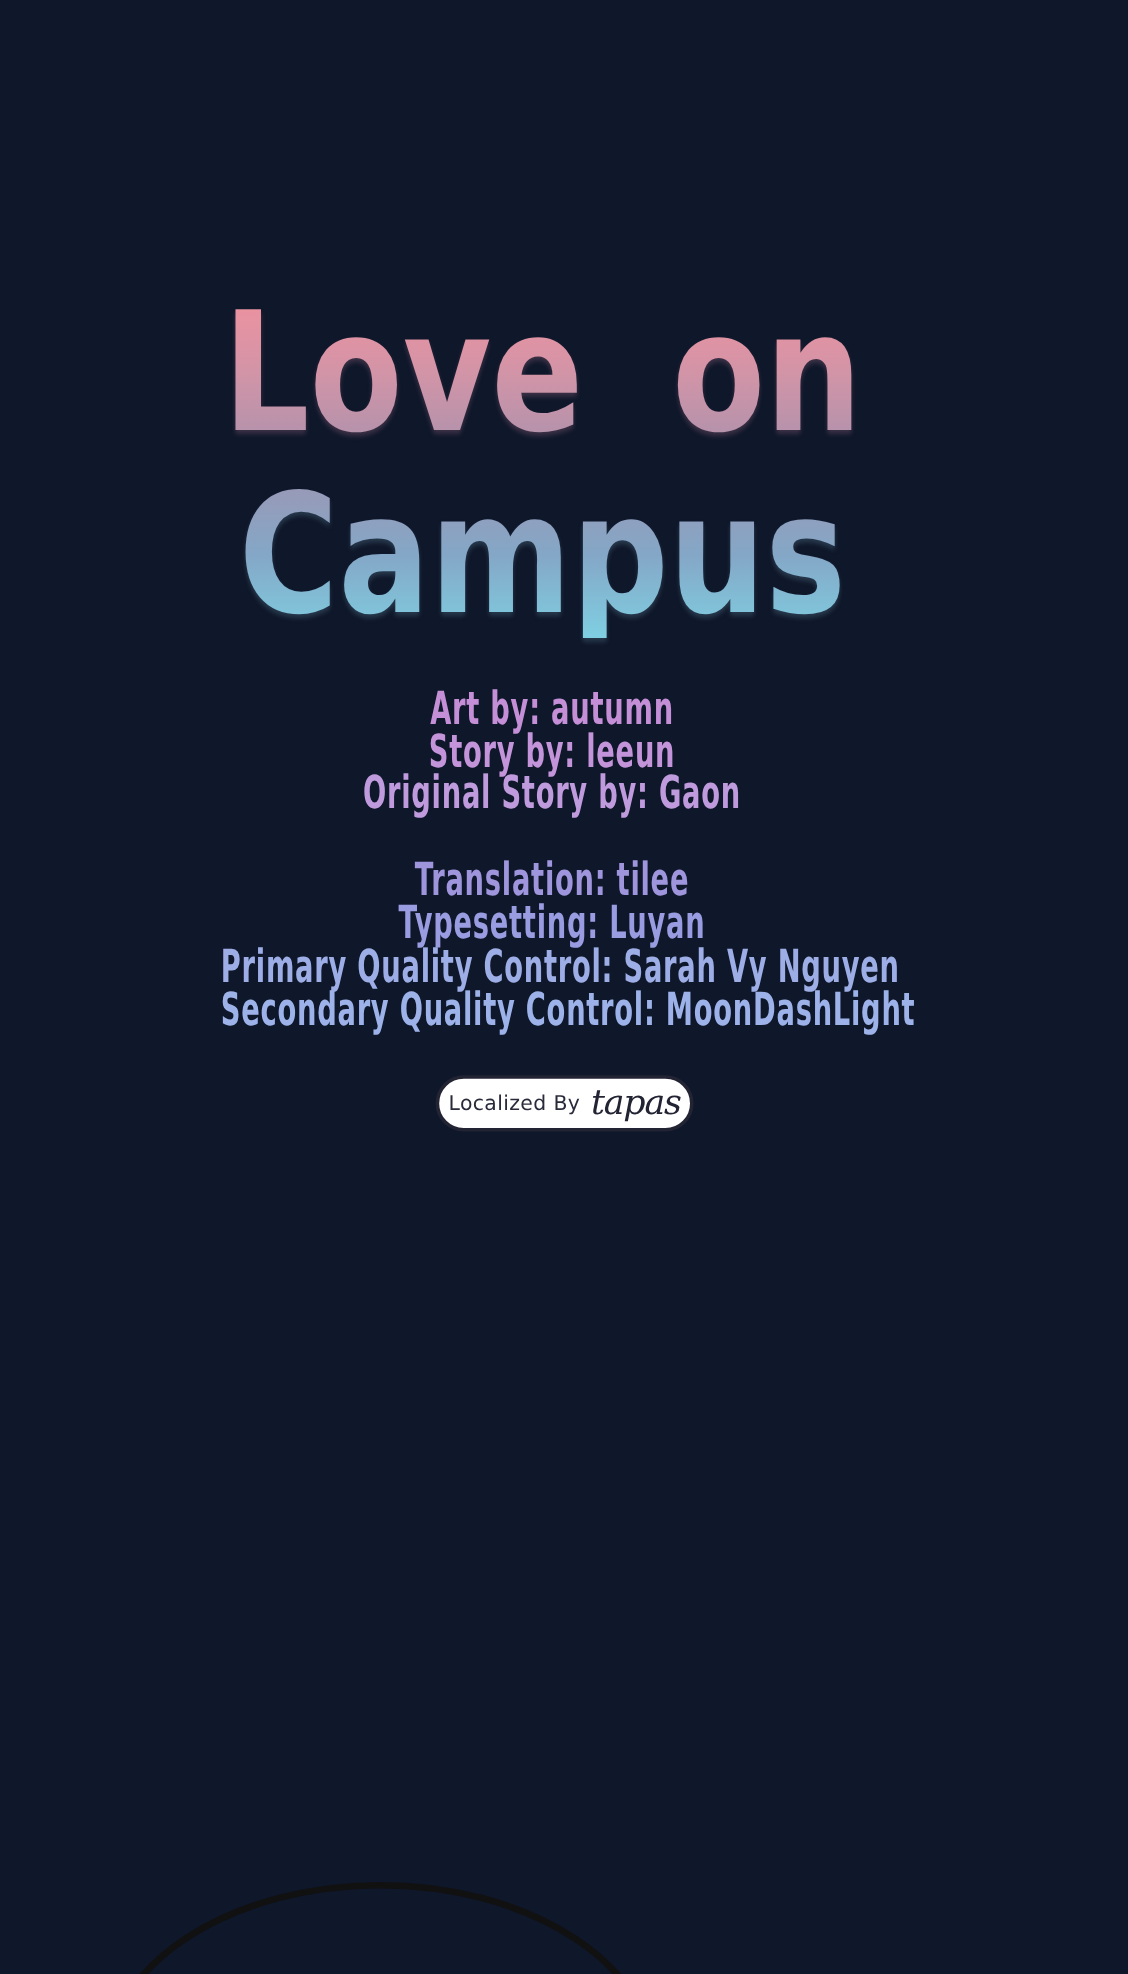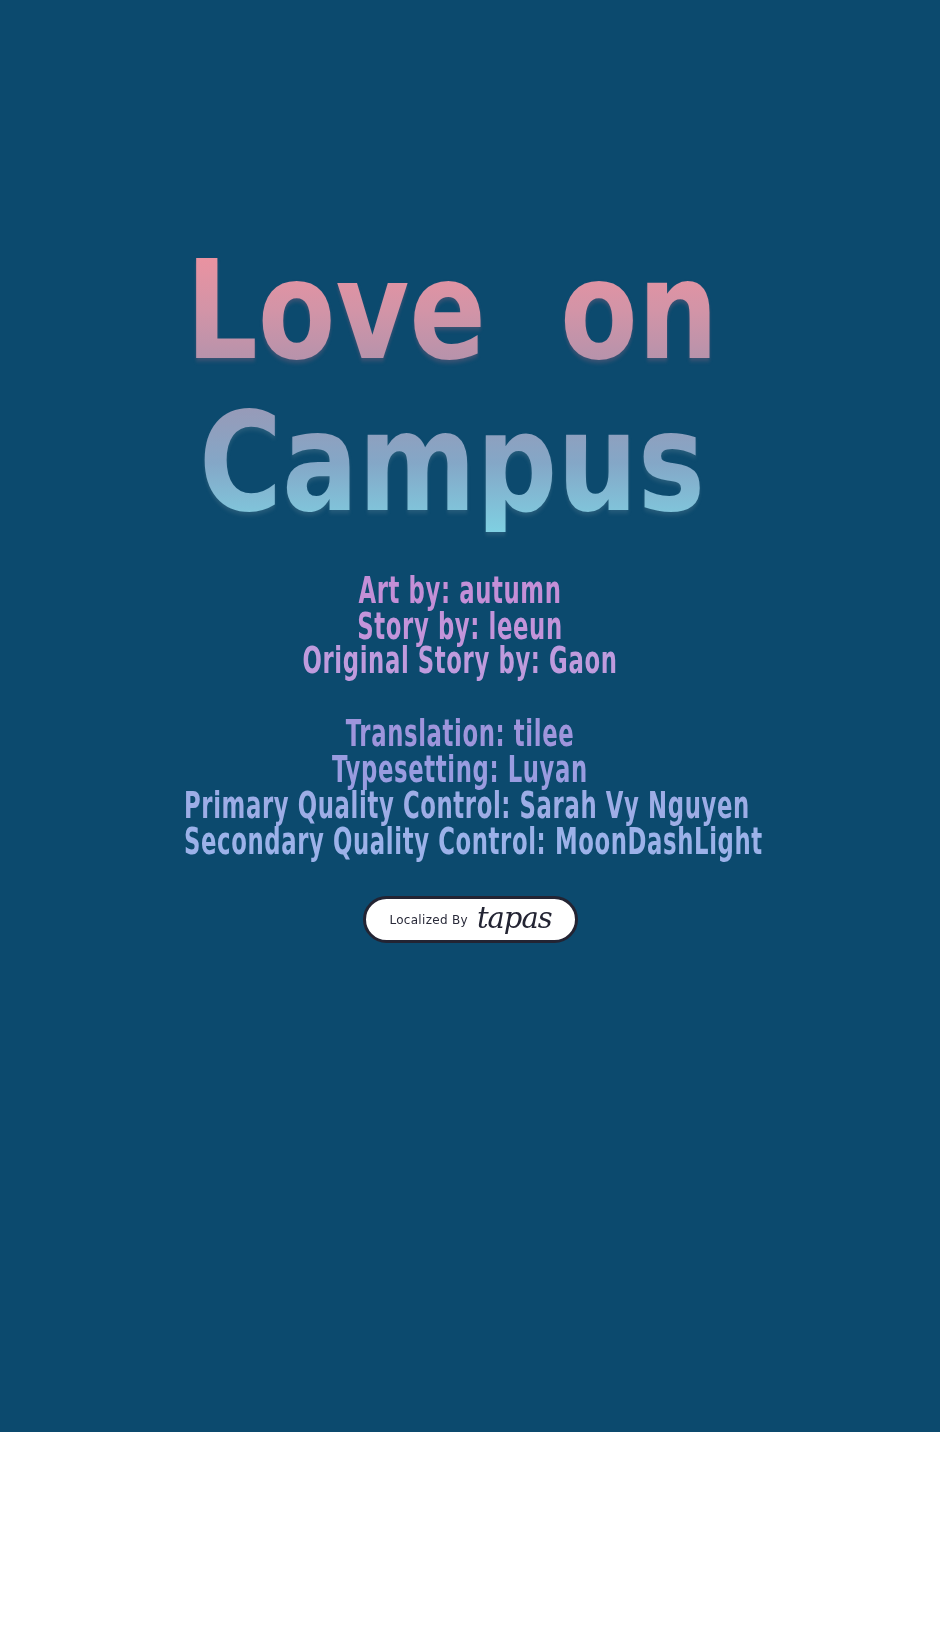--- a/index.html
+++ b/index.html
@@ -1,22 +1,22 @@
 <!DOCTYPE html>
 <html><head>
 <meta charset="utf-8">
 <style>
   html, body { margin: 0; padding: 0; }
   body { background: #ffffff; }
   .page {
     position: relative;
     width: 940px;
-    height: 1432px;
+    height: 1645px;
     margin: 0 auto;
-    background: #0c4a6e;
+    background: #0f172a;
     overflow: hidden;
     font-family: "DejaVu Sans", sans-serif;
   }
   
   .title-line {
     position: absolute;
     left: 0;
     width: 904px;
     text-align: center;
     font-weight: bold;
@@ -71,21 +71,21 @@
     box-sizing: border-box;
     border: 3px solid #232433;
     border-radius: 26px;
     background: #ffffff;
     display: flex;
     align-items: center;
     justify-content: center;
     gap: 9px;
   }
   .badge-prefix {
-    font-size: 12px;
+    font-size: 17px;
     color: #2a2b3a;
     letter-spacing: 0.3px;
     font-family: "DejaVu Sans", sans-serif;
   }
   .badge-brand {
     font-family: "DejaVu Serif", serif;
     font-style: italic;
     font-weight: normal;
     font-size: 29px;
     letter-spacing: -1px;

